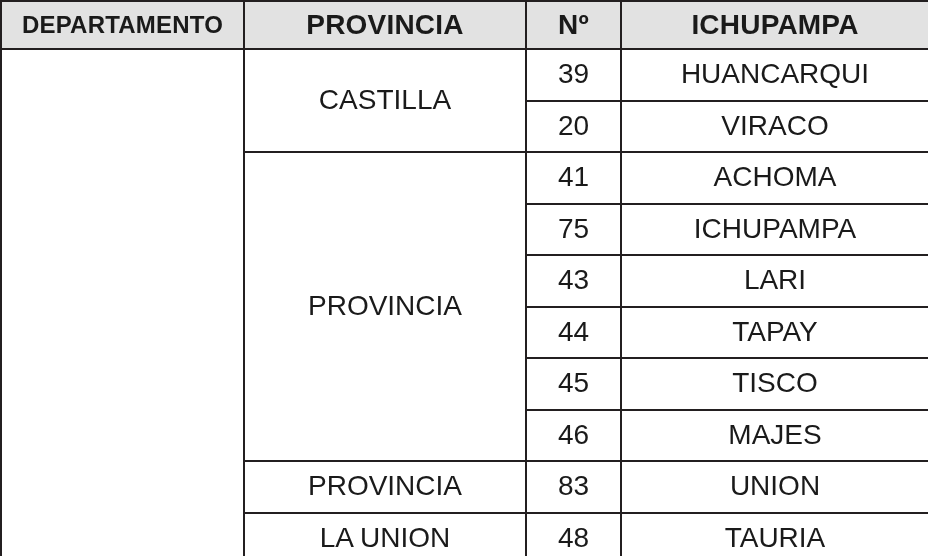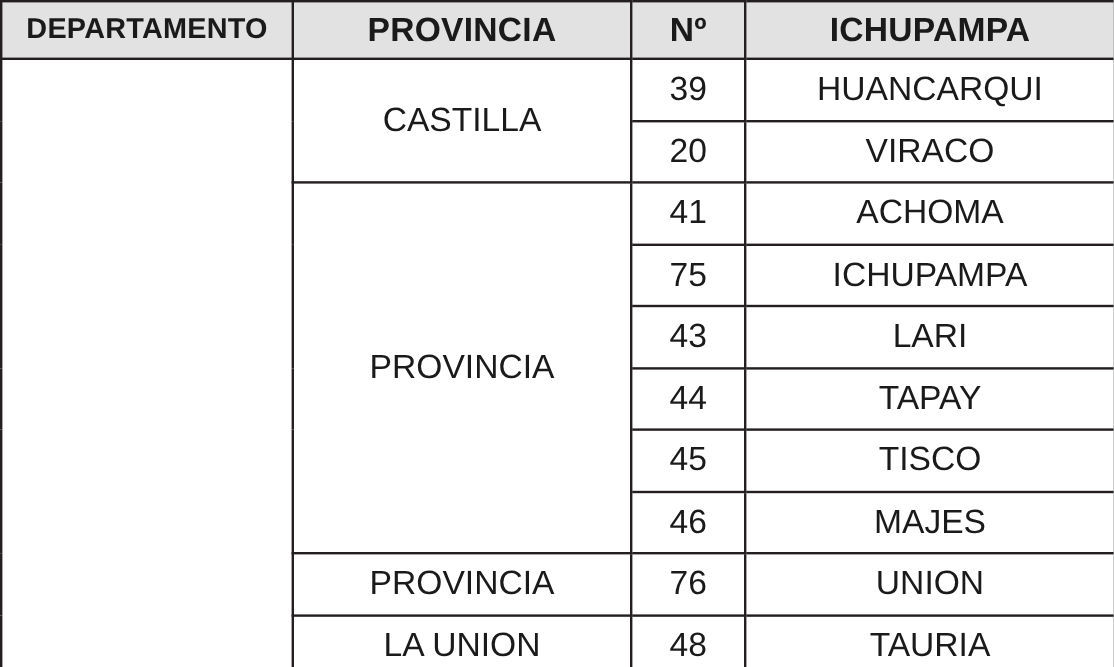--- a/index.html
+++ b/index.html
@@ -119,21 +119,21 @@
       <tr>
         <td class="num-cell">45</td>
         <td class="dist-cell">TISCO</td>
       </tr>
       <tr>
         <td class="num-cell">46</td>
         <td class="dist-cell">MAJES</td>
       </tr>
       <tr>
         <td class="prov-cell">PROVINCIA</td>
-        <td class="num-cell">76</td>
+        <td class="num-cell">83</td>
         <td class="dist-cell">UNION</td>
       </tr>
       <tr>
         <td class="prov-cell">LA UNION</td>
         <td class="num-cell">48</td>
         <td class="dist-cell">TAURIA</td>
       </tr>
     </tbody>
   </table>
 </div>

